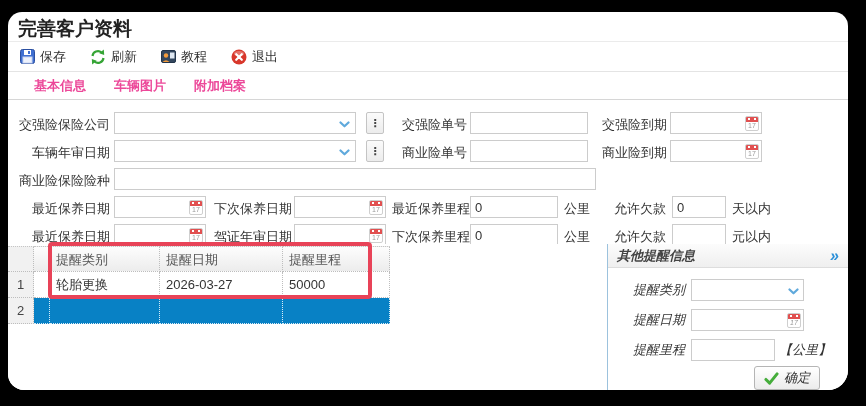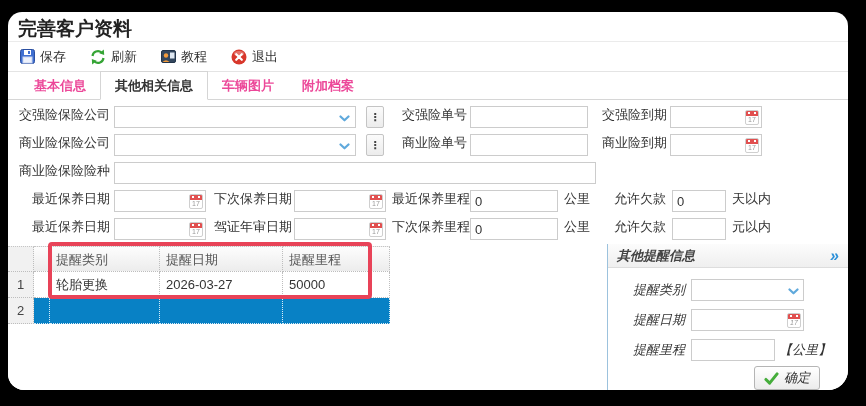--- a/index.html
+++ b/index.html
@@ -38,21 +38,21 @@
     padding: 5px 14px 4px 14px; color: #ec4899; font-weight: bold; cursor: pointer;
     white-space: nowrap;
   }
   .tab.active {
     color: #333; background: #fff;
     border: 1px solid #d5d5d5; border-bottom: 1px solid #fff;
     margin-bottom: -1px;
   }
   
   .form { padding: 6px 0 0 6px; }
-  .frow { display: flex; align-items: flex-start; height: 28px; }
+  .frow { display: flex; align-items: flex-end; height: 28px; }
   .lbl { text-align: right; white-space: nowrap; color: #333; flex: none; }
   .unit { white-space: nowrap; color: #333; flex: none; }
   .w96 { width: 96px; } .w76 { width: 76px; } .w72 { width: 72px; }
   .w64 { width: 64px; } .w56 { width: 56px; } .w52 { width: 52px; }
   .ml4 { margin-left: 4px; } .ml6 { margin-left: 6px; } .ml8 { margin-left: 8px; }
   .ml10 { margin-left: 10px; } .ml14 { margin-left: 14px; } .ml18 { margin-left: 18px; }
   .ml20 { margin-left: 20px; }
   .txt {
     height: 22px; border: 1px solid #ccc; background: #fff;
     font: inherit; color: #333; padding: 1px 4px; flex: none; outline: none;
@@ -178,21 +178,20 @@
             <ellipse cx="8" cy="4.6" rx="5" ry="2.6" fill="rgba(255,255,255,0.3)"></ellipse>
             <path d="M5.2 5.2 L10.8 10.8 M10.8 5.2 L5.2 10.8" stroke="#fff" stroke-width="2.2" stroke-linecap="round"></path>
           </svg>
       </span>
       <span>退出</span>
     </div>
   </div>
 
   <div class="tabs">
     <div class="tab">基本信息</div>
-    <div class="tab active">其他相关信息</div>
     <div class="tab">车辆图片</div>
     <div class="tab">附加档案</div>
   </div>
 
   <div class="form">
 
     <div class="frow">
       <span class="lbl w96">交强险保险公司</span>
       <div class="combo ml4">
         <span class="chev">
@@ -210,21 +209,21 @@
       <div class="dtwrap ml4" style="width:92px">
         <input class="txt" style="">
         <span class="cal">
             <span class="cal-top"></span>
             <span class="cal-day">17</span>
           </span>
       </div>
     </div>
 
     <div class="frow">
-      <span class="lbl w96">商业险保险公司</span>
+      <span class="lbl w96">车辆年审日期</span>
       <div class="combo ml4">
         <span class="chev">
           <svg width="11" height="7" viewBox="0 0 11 7">
               <path d="M1.5 1.5 L5.5 5.3 L9.5 1.5" fill="none" stroke="#5fa9dc" stroke-width="2.2" stroke-linecap="round" stroke-linejoin="round"></path>
             </svg>
         </span>
       </div>
       <div class="dotsbtn ml10">
         <span>⋮</span>
       </div>

